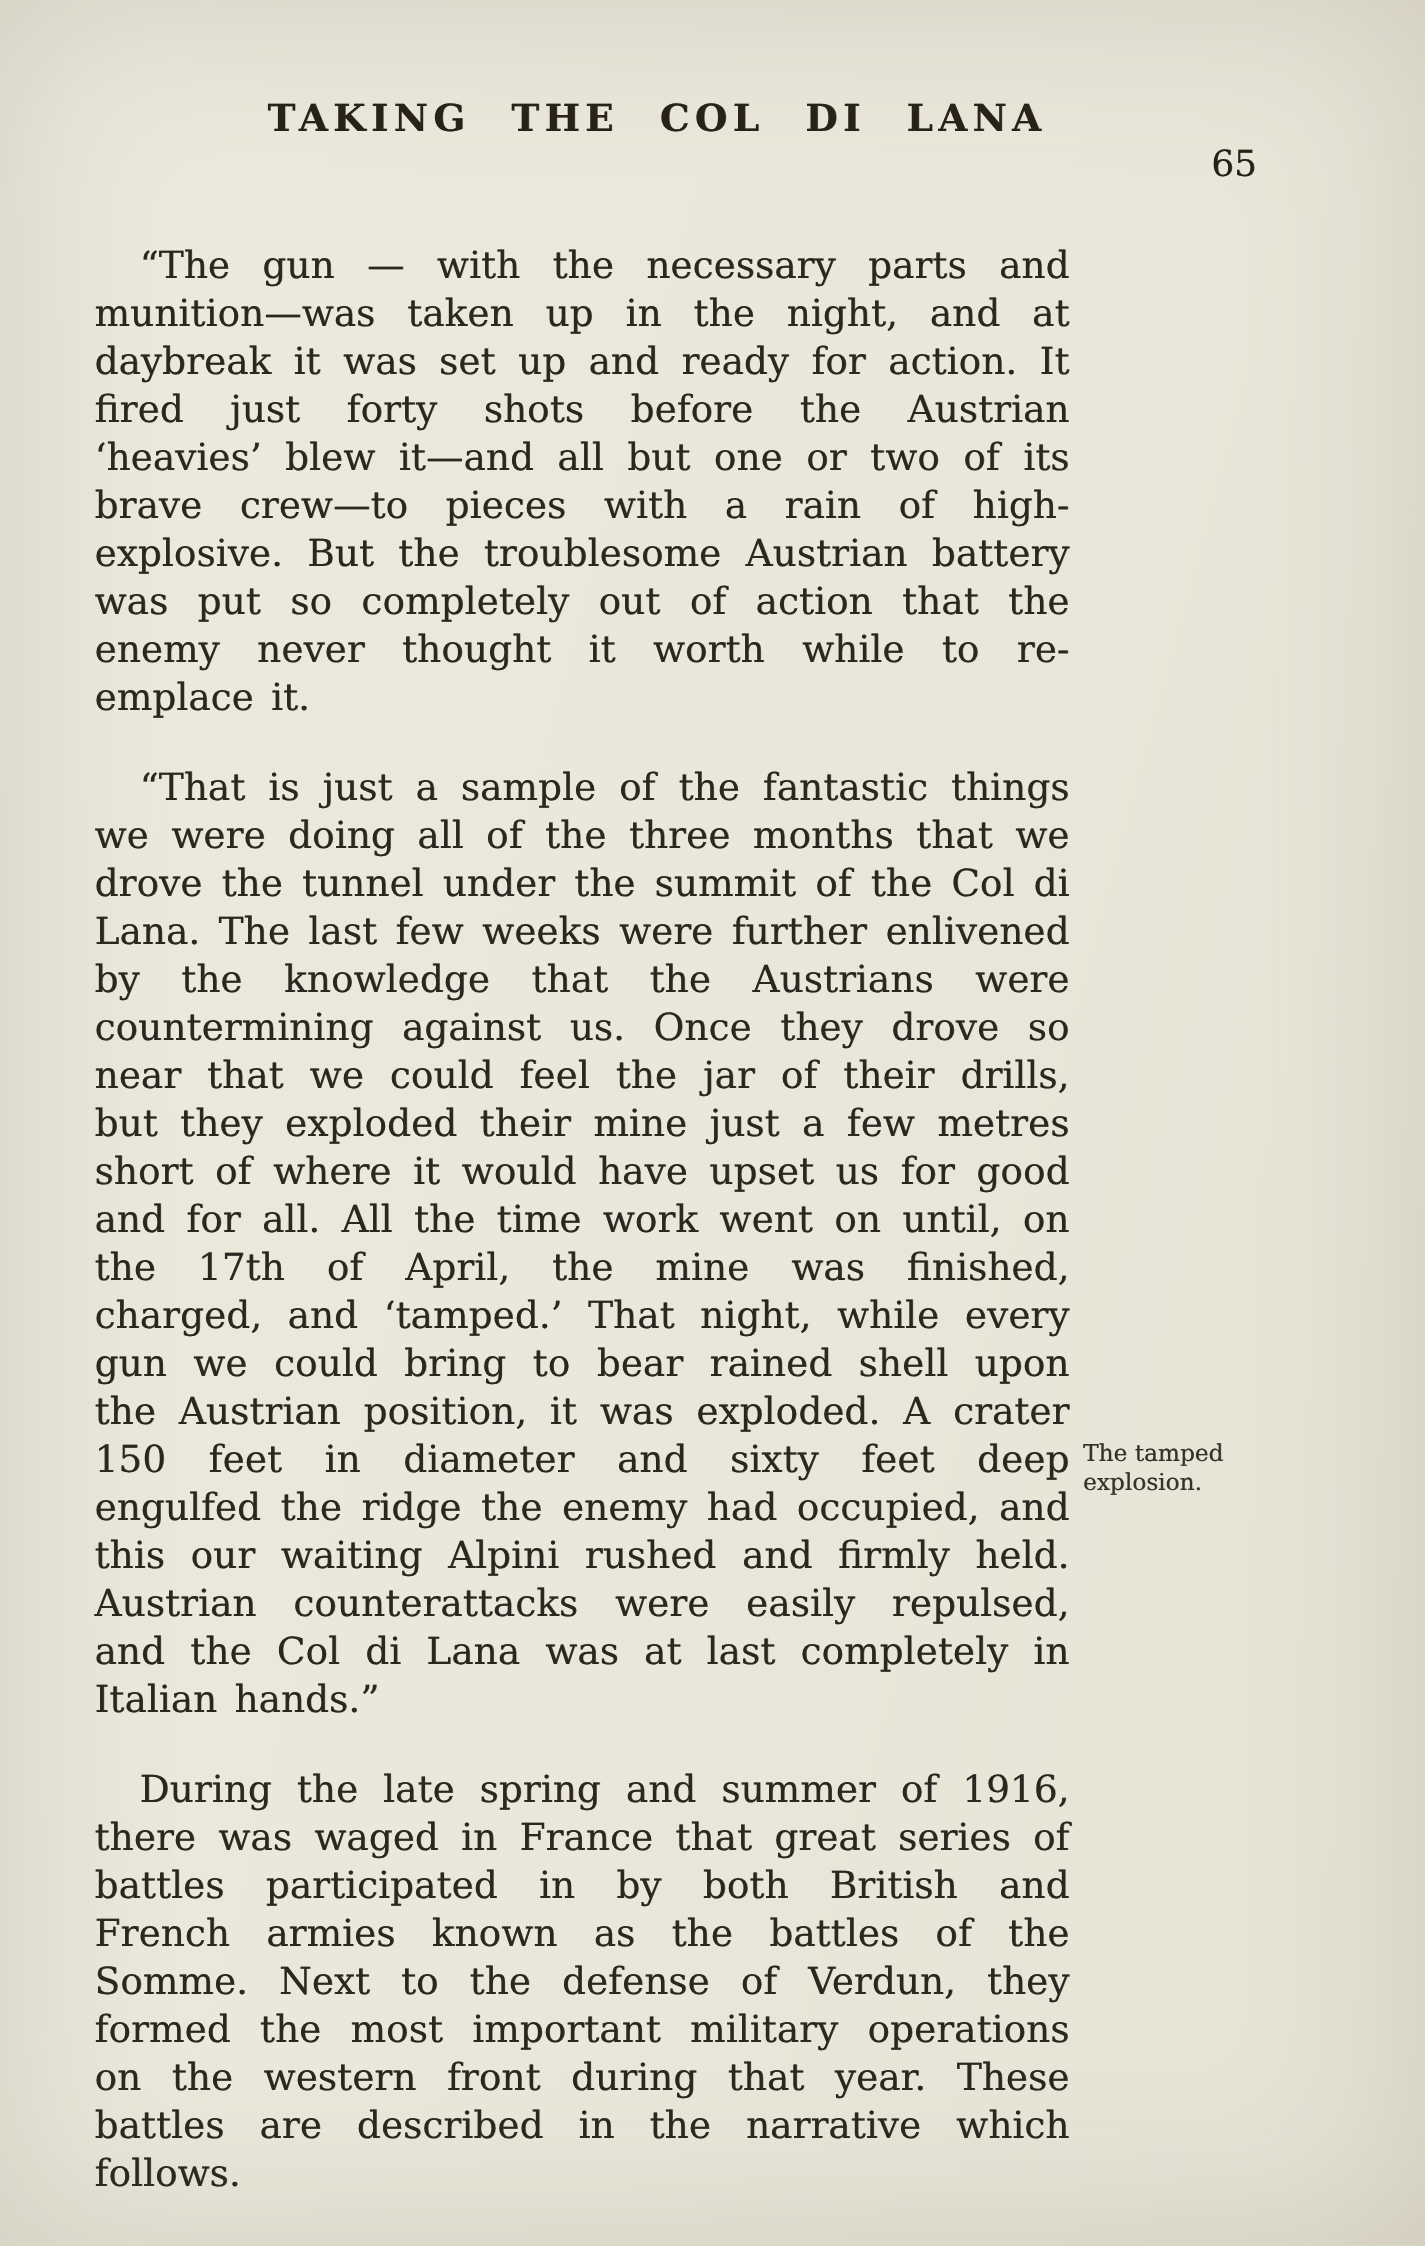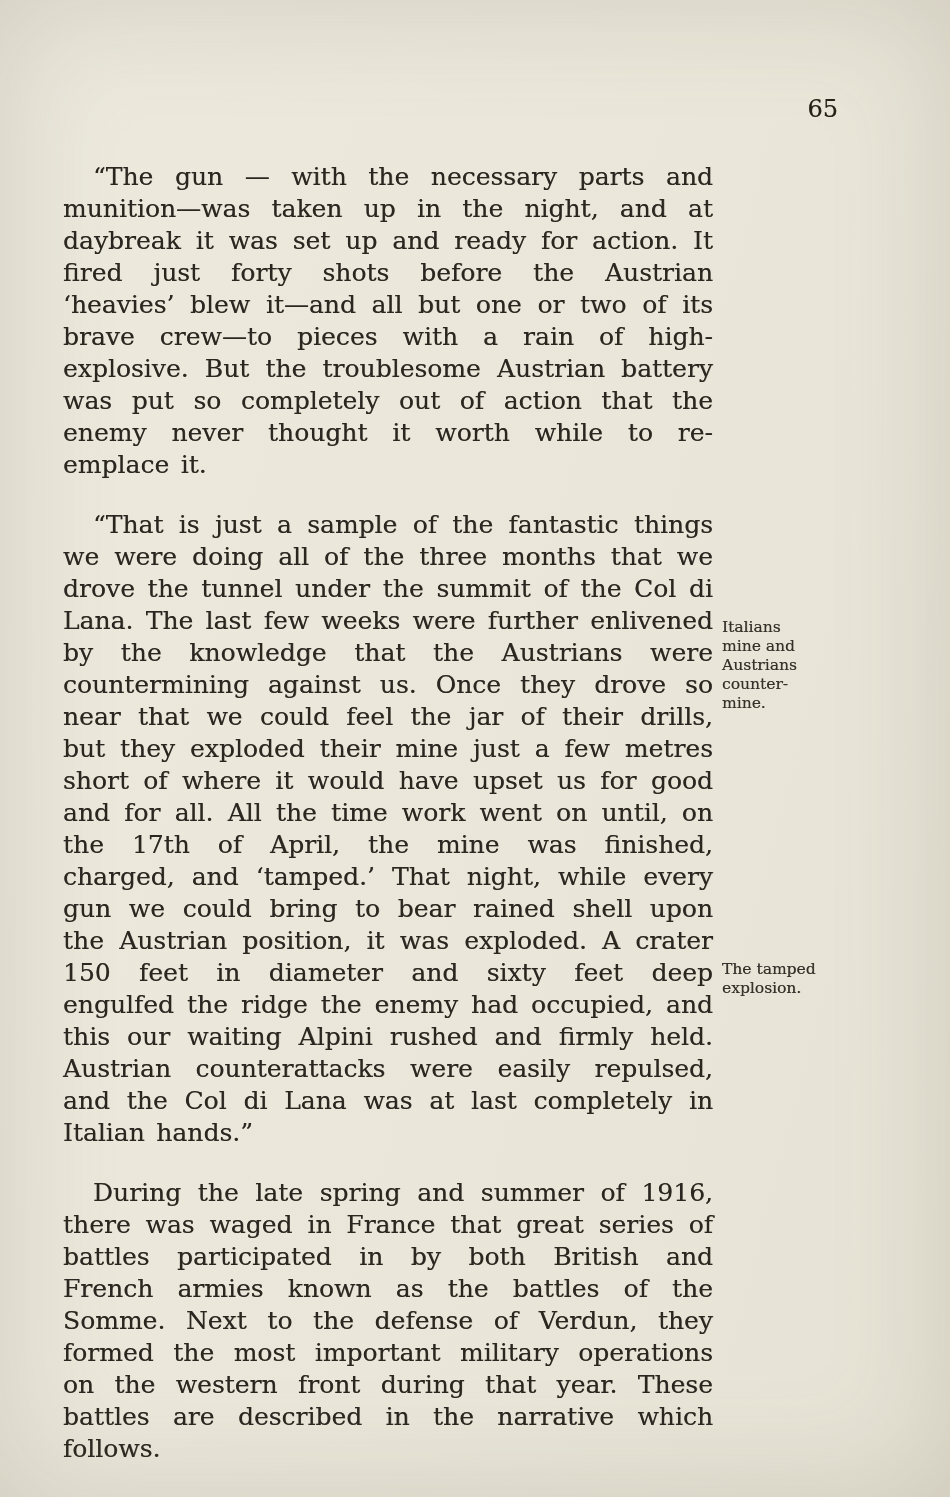--- a/index.html
+++ b/index.html
@@ -92,27 +92,27 @@
   }
   .page-footer .volume {
     margin-left: 30px;
   }
 </style>
 </head>
 <body>
 
 <div class="page">
 
+  <h1 class="running-title ink">TAKING THE COL DI LANA</h1>
 
   <span class="page-number ink">65</span>
 
   <main class="text-block ink">
     <p class="para indent">“The gun — with the necessary parts and munition—was taken up in the night, and at daybreak it was set up and ready for action. It fired just forty shots before the Austrian ‘heavies’ blew it—and all but one or two of its brave crew—to pieces with a rain of high-explosive. But the troublesome Austrian battery was put so completely out of action that the enemy never thought it worth while to re-emplace it.</p>
     <p class="para indent">“That is just a sample of the fantastic things we were doing all of the three months that we drove the tunnel under the summit of the Col di Lana. The last few weeks were further enlivened by the knowledge that the Austrians were countermining against us. Once they drove so near that we could feel the jar of their drills, but they exploded their mine just a few metres short of where it would have upset us for good and for all. All the time work went on until, on the 17th of April, the mine was finished, charged, and ‘tamped.’ That night, while every gun we could bring to bear rained shell upon the Austrian position, it was exploded. A crater 150 feet in diameter and sixty feet deep engulfed the ridge the enemy had occupied, and this our waiting Alpini rushed and firmly held. Austrian counterattacks were easily repulsed, and the Col di Lana was at last completely in Italian hands.”</p>
     <p class="para indent">During the late spring and summer of 1916, there was waged in France that great series of battles participated in by both British and French armies known as the battles of the Somme. Next to the defense of Verdun, they formed the most important military operations on the western front during that year. These battles are described in the narrative which follows.</p>
   </main>
 
-  <aside class="sidenote sidenote-1 ink">Italians mine and Austrians counter-mine.</aside>
 
   <aside class="sidenote sidenote-2 ink">The tamped explosion.</aside>
 
 
 </div>
 
 </body></html>

